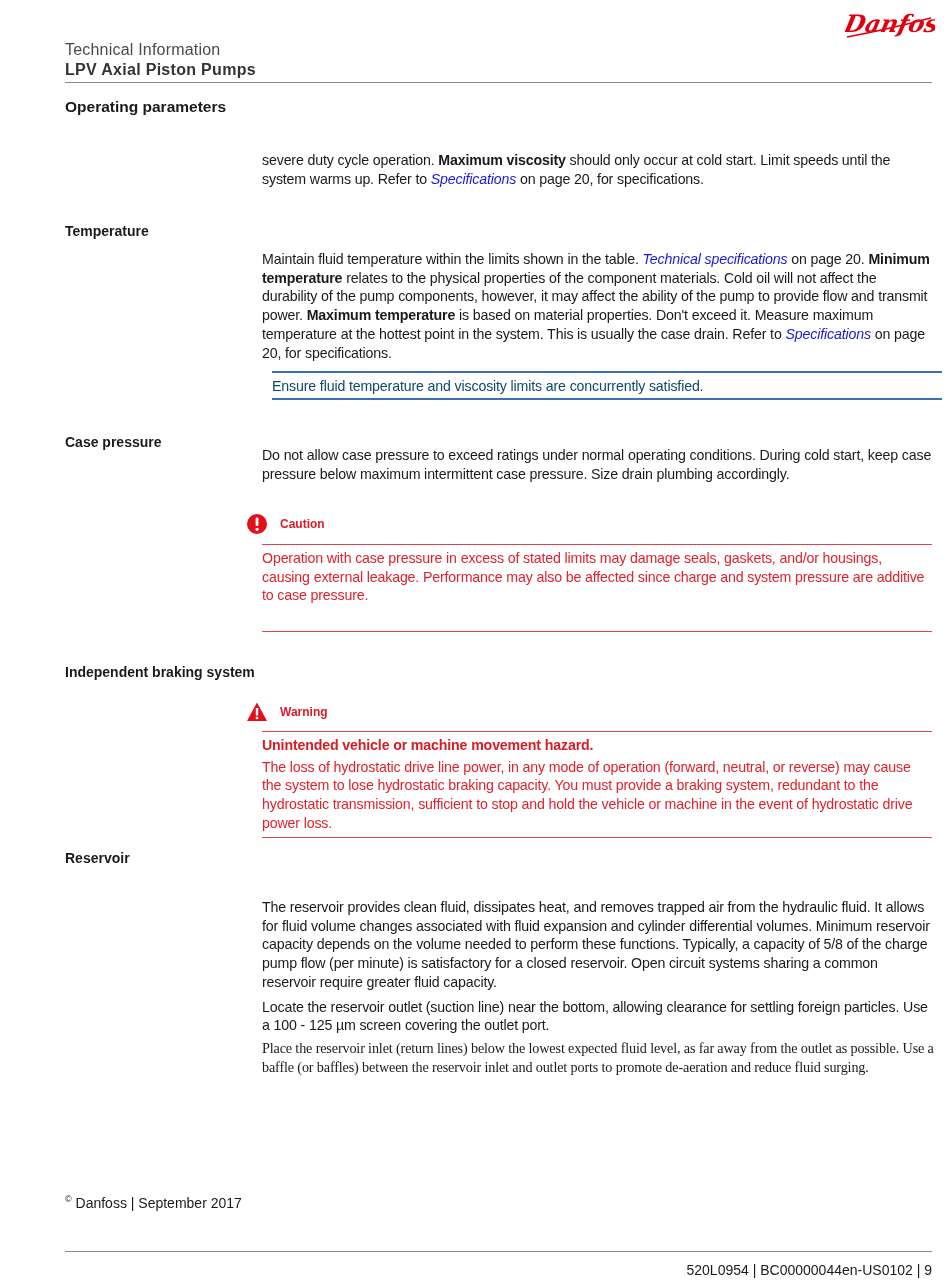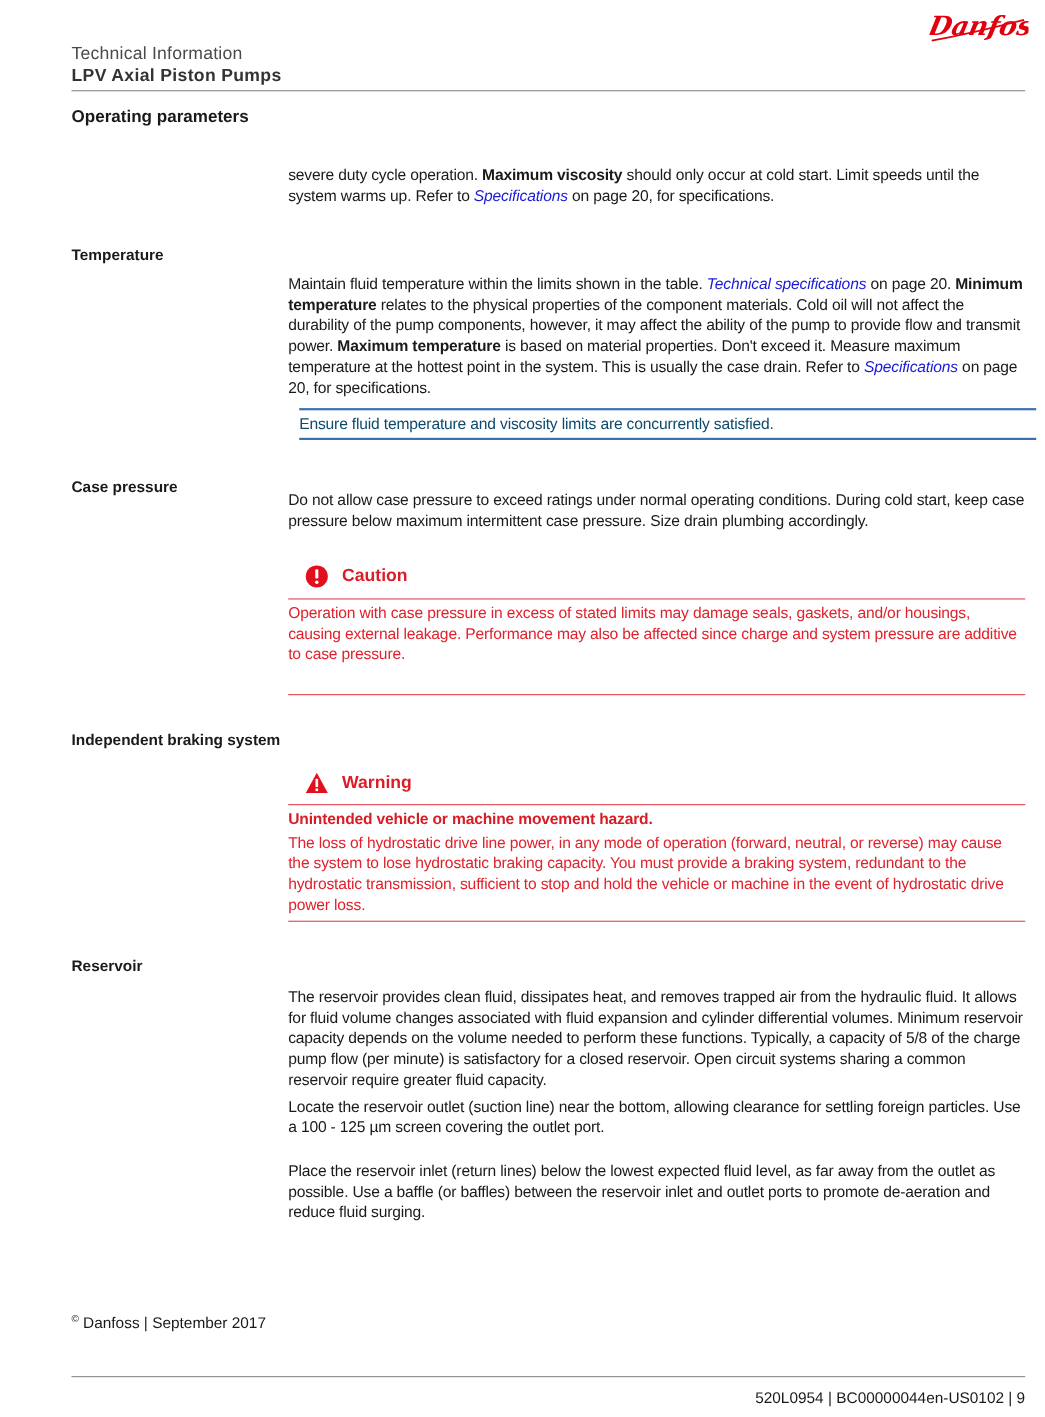--- a/index.html
+++ b/index.html
@@ -38,22 +38,22 @@
   .body p { margin: 0; }
   .body b { font-weight: bold; }
   .link { color: #1a1ad6; font-style: italic; cursor: pointer; }
   .note {
     position: absolute; left: 272px; width: 670px;
     border-top: 2px solid #3b6fb6; border-bottom: 2px solid #3b6fb6;
     color: #0c4a6e; font-size: 14.2px; height: 25px; line-height: 26px;
     letter-spacing: -0.15px;
   }
   .alert-head {
-    position: absolute; left: 277px; height: 24px; display: flex; align-items: center;
-    color: #dd1c27; font-weight: bold; font-size: 16px;
+    position: absolute; left: 246px; height: 24px; display: flex; align-items: center;
+    color: #dd1c27; font-weight: bold; font-size: 12px;
   }
   .alert-head .ico { width: 22px; height: 22px; margin-right: 12px; display: inline-block; }
   .alert-box {
     position: absolute; left: 262px; width: 670px;
     border-top: 1.5px solid #e0444c; border-bottom: 1.5px solid #e0444c;
     color: #e0222c; font-size: 14.2px; line-height: 18.7px; letter-spacing: -0.15px;
     padding-top: 4px; box-sizing: border-box;
   }
   .alert-box .lead { font-weight: bold; margin-bottom: 3px; color: #d81c26; }
   .foot-rule {
@@ -120,22 +120,22 @@
         <rect x="9.8" y="15.8" width="2.4" height="2.4" fill="#fff"></rect>
       </svg>
   </span>
   <span>Warning</span>
 </div>
 <div class="alert-box" style="top:731px; height:107px;">
   <div class="lead">Unintended vehicle or machine movement hazard.</div>
   <div>The loss of hydrostatic drive line power, in any mode of operation (forward, neutral, or reverse) may cause the system to lose hydrostatic braking capacity. You must provide a braking system, redundant to the hydrostatic transmission, sufficient to stop and hold the vehicle or machine in the event of hydrostatic drive power loss.</div>
 </div>
 
-<div class="side-h" style="top:870px;">Reservoir</div>
+<div class="side-h" style="top:850px;">Reservoir</div>
 <div class="body" style="top:898px;">
   <p>The reservoir provides clean fluid, dissipates heat, and removes trapped air from the hydraulic fluid. It allows for fluid volume changes associated with fluid expansion and cylinder differential volumes. Minimum reservoir capacity depends on the volume needed to perform these functions. Typically, a capacity of 5/8 of the charge pump flow (per minute) is satisfactory for a closed reservoir. Open circuit systems sharing a common reservoir require greater fluid capacity.</p>
   <p style="margin-top:6px;">Locate the reservoir outlet (suction line) near the bottom, allowing clearance for settling foreign particles. Use a 100 - 125 µm screen covering the outlet port.</p>
-  <p style="margin-top:21px;">Place the reservoir inlet (return lines) below the lowest expected fluid level, as far away from the outlet as possible. Use a baffle (or baffles) between the reservoir inlet and outlet ports to promote de-aeration and reduce fluid surging.</p>
+  <p style="margin-top:4px;font-family:Liberation Serif, serif;">Place the reservoir inlet (return lines) below the lowest expected fluid level, as far away from the outlet as possible. Use a baffle (or baffles) between the reservoir inlet and outlet ports to promote de-aeration and reduce fluid surging.</p>
 </div>
 
 <div class="foot-rule"></div>
 <div class="foot-left"><sup>©</sup><span> Danfoss | September 2017</span></div>
 <div class="foot-right">520L0954 | BC00000044en-US0102 | 9</div>
 
 </body></html>

